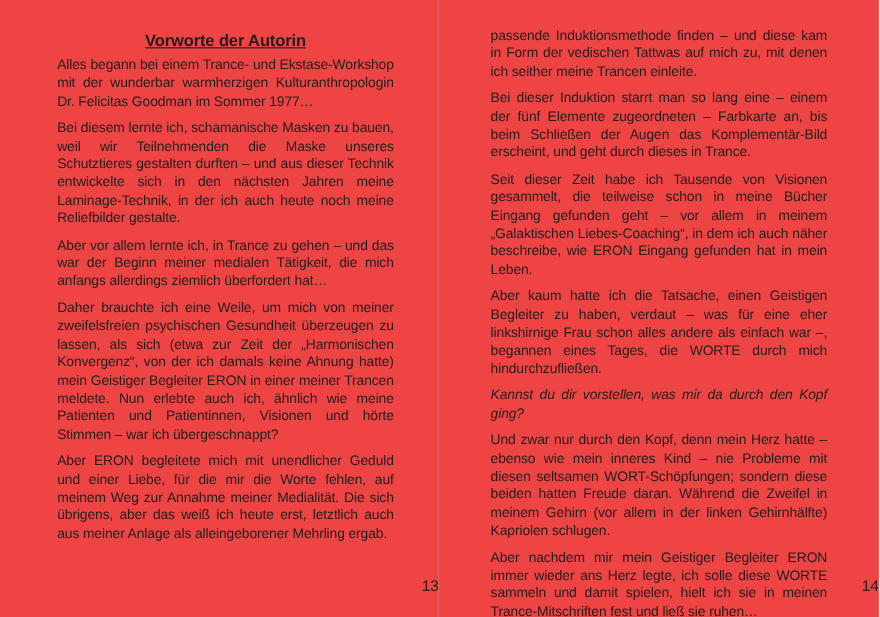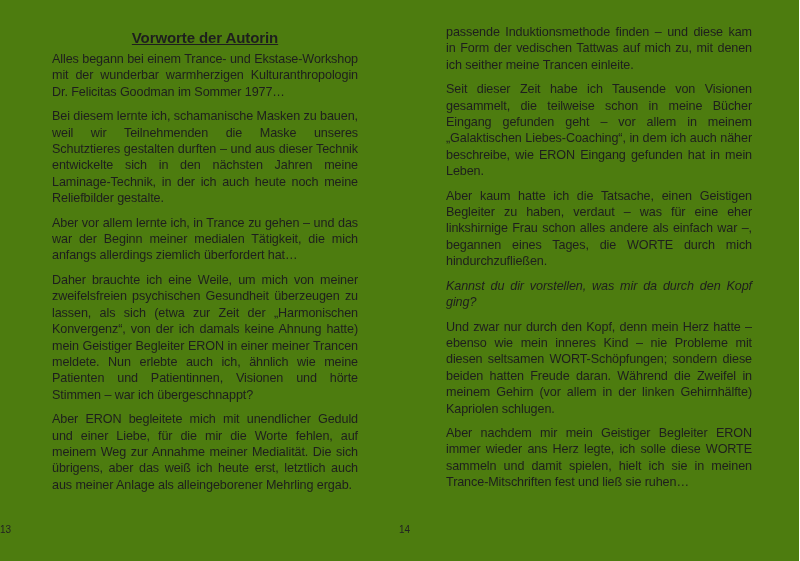--- a/index.html
+++ b/index.html
@@ -3,21 +3,21 @@
   <meta charset="utf-8">
   <style>
     html, body { margin: 0; padding: 0; }
     body {
       width: 800px; height: 561px; overflow: hidden;
       background: #ffffff;
       font-family: "Liberation Sans", sans-serif;
       color: #1e1e1e;
     }
     .spread { position: relative; width: 800px; height: 561px; display: flex; }
-    .page { position: relative; width: 399px; height: 561px; background: #4d7c0f; }
+    .page { position: relative; width: 399px; height: 561px; background: #ef4444; }
     .page.right { width: 400px; }
     .spine {
       position: absolute; left: 399px; top: 0; width: 2px; height: 561px;
       background: linear-gradient(to right, #e6e6e6, #d0d0d0, #e8e8e8);
     }
     .content {
       position: absolute; top: 27px;
       width: 306px;
       font-size: 12.6px; line-height: 16.4px;
       text-align: justify; hyphens: manual;
@@ -25,22 +25,22 @@
     }
     .page.left .content { left: 52px; }
     .page.right .content { left: 47px; top: 24px; }
     .title {
       text-align: center; font-weight: bold; font-size: 15px;
       text-decoration: underline; margin: 2px 0 4px 0; line-height: 18px;
     }
     p { margin: 0 0 8px 0; }
     p.italic { font-style: italic; }
     .pagenum {
-      position: absolute; top: 524px; width: 100%; text-align: left;
-      font-size: 10px; color: #222;
+      position: absolute; top: 524px; width: 100%; text-align: right;
+      font-size: 14px; color: #222;
     }
   </style>
 </head>
 <body>
 
 <div class="spread">
   <div class="page left">
     <div class="content">
       <div class="title">Vorworte der Autorin</div>
       <p>Alles begann bei einem Trance- und Ekstase-Workshop mit der wunderbar warmherzigen Kulturanthropologin Dr. Feli­citas Goodman im Sommer 1977…</p>
@@ -51,20 +51,21 @@
 
     </div>
     <div class="pagenum">13</div>
   </div>
 
   <div class="spine"></div>
 
   <div class="page right">
     <div class="content">
       <p>passende Induktionsmethode finden – und diese kam in Form der vedischen Tattwas auf mich zu, mit denen ich seit­her meine Trancen einleite.</p>
+      <p>Bei dieser Induktion starrt man so lang eine – einem der fünf Elemente zugeordneten – Farbkarte an, bis beim Schließen der Augen das Komplementär-Bild erscheint, und geht durch dieses in Trance.</p>
       <p>Seit dieser Zeit habe ich Tausende von Visionen gesam­melt, die teilweise schon in meine Bücher Eingang gefunden geht – vor allem in meinem „Galaktischen Liebes-Coaching“, in dem ich auch näher beschreibe, wie ERON Eingang gefunden hat in mein Leben.</p>
       <p>Aber kaum hatte ich die Tatsache, einen Geistigen Begleiter zu haben, verdaut – was für eine eher linkshirnige Frau schon alles andere als einfach war –, begannen eines Ta­ges, die WORTE durch mich hindurchzufließen.</p>
       <p class="italic">Kannst du dir vorstellen, was mir da durch den Kopf ging?</p>
       <p>Und zwar nur durch den Kopf, denn mein Herz hatte – ebenso wie mein inneres Kind – nie Probleme mit diesen seltsamen WORT-Schöpfungen; sondern diese beiden hat­ten Freude daran. Während die Zweifel in meinem Gehirn (vor allem in der linken Gehirnhälfte) Kapriolen schlugen.</p>
       <p>Aber nachdem mir mein Geistiger Begleiter ERON immer wieder ans Herz legte, ich solle diese WORTE sammeln und damit spielen, hielt ich sie in meinen Trance-Mitschriften fest und ließ sie ruhen…</p>
 
     </div>
     <div class="pagenum">14</div>
   </div>
 </div>

